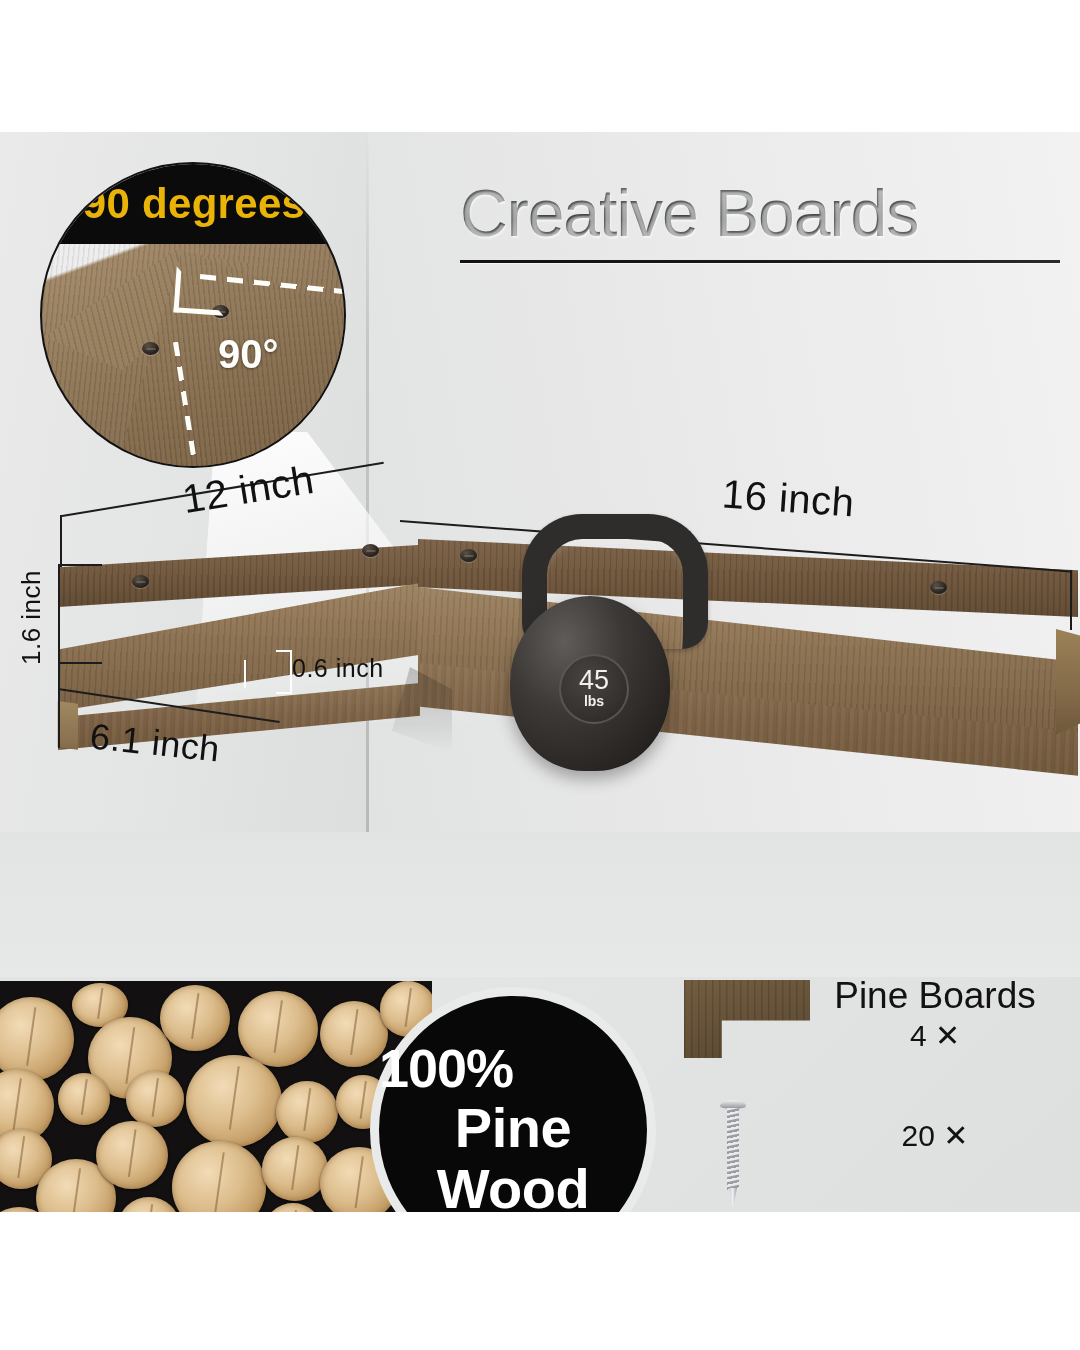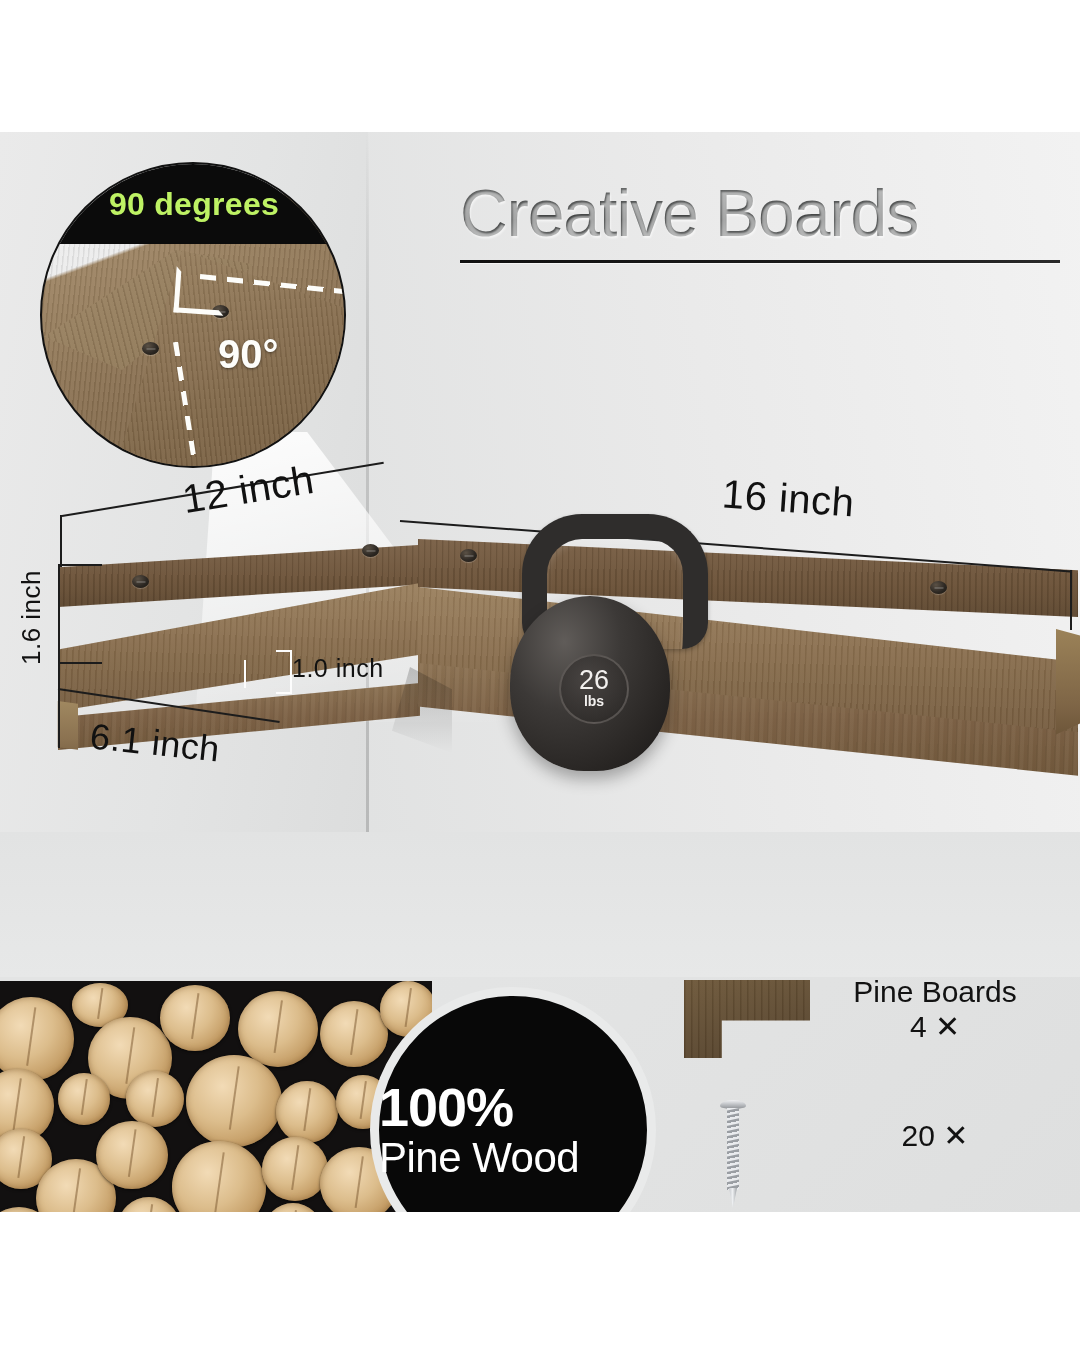--- a/index.html
+++ b/index.html
@@ -83,21 +83,21 @@
     overflow:hidden;border:2.5px solid #121212;
     background:
       repeating-linear-gradient(96deg,rgba(0,0,0,.07) 0px,rgba(0,0,0,.07) 1px,rgba(255,255,255,.05) 2px,rgba(255,255,255,.05) 5px),
       linear-gradient(160deg,#f0f0f0 0%,#ececec 28%,#9d8463 29%,#8a7152 60%,#7a6345 100%);
   }
   #inset .banner{
     position:absolute;left:-4px;top:0;width:312px;height:80px;background:#0b0b0b;
     display:flex;align-items:center;justify-content:center;
   }
   #inset .banner span{
-    color:#bef264;font-size:32px;font-weight:bold;letter-spacing:.3px;
+    color:#eab308;font-size:42px;font-weight:bold;letter-spacing:.3px;
   }
   .dash-h{
     position:absolute;height:5px;
     background:repeating-linear-gradient(90deg,#fdfdfa 0px,#fdfdfa 16px,transparent 16px,transparent 27px);
   }
   .dash-v{
     position:absolute;width:5px;
     background:repeating-linear-gradient(180deg,#fdfdfa 0px,#fdfdfa 14px,transparent 14px,transparent 25px);
   }
   .rightangle{
@@ -164,30 +164,30 @@
     background:rgba(130,95,55,.55);transform:translateX(-50%) rotate(8deg);
   }
 
   #pinebadge{
     position:absolute;left:370px;top:855px;width:268px;height:268px;border-radius:50%;
     background:#080808;border:9px solid #e9eaea;
     display:flex;flex-direction:column;align-items:flex-start;justify-content:center;
     color:#fff;text-align:center;
   }
   #pinebadge .p1{font-size:54px;font-weight:bold;line-height:1.05;letter-spacing:-1px;}
-  #pinebadge .p2{font-size:42px;font-weight:normal;line-height:1.1;letter-spacing:-.5px;}
+  #pinebadge .p2{font-size:56px;font-weight:bold;line-height:1.1;letter-spacing:-.5px;}
 
   
   #parts{position:absolute;left:680px;top:838px;width:380px;}
   .part-row{position:relative;height:124px;}
   .part-art{position:absolute;left:0;top:0;width:130px;height:120px;}
   .part-text{
     position:absolute;left:130px;top:4px;width:250px;text-align:center;color:#121212;
   }
-  .part-text .nm{font-size:30px;line-height:1.18;}
+  .part-text .nm{font-size:37px;line-height:1.18;}
   .part-text .qty{font-size:30px;line-height:1.18;}
 
   .lboard{
     position:absolute;left:4px;top:10px;width:126px;height:78px;
     clip-path:polygon(0 0,100% 0,100% 52%,30% 52%,30% 100%,0 100%);
     background:
       repeating-linear-gradient(90deg,rgba(0,0,0,.08) 0px,rgba(0,0,0,.08) 1px,rgba(255,255,255,.04) 2px,rgba(255,255,255,.04) 7px),
       linear-gradient(165deg,#6d5739 0%,#5e4a31 55%,#52402a 100%);
     box-shadow:0 1px 3px rgba(0,0,0,.25);
   }
@@ -280,28 +280,28 @@
       <div class="dimline" style="left:58px;top:530px;width:44px;height:2px;"></div>
       <div class="dimlabel" style="left:-16px;top:470px;font-size:26px;transform:rotate(-90deg);transform-origin:center;">1.6 inch</div>
 
       <div class="dimline" style="left:58px;top:532px;width:2px;height:84px;"></div>
       <div class="dimline" style="left:58px;top:556px;width:224px;height:2px;transform:rotate(8.5deg);transform-origin:left center;"></div>
       <div class="dimlabel" style="left:90px;top:590px;font-size:36px;transform:rotate(6deg);">6.1 inch</div>
 
       <div style="position:absolute;left:276px;top:518px;width:14px;height:40px;
                   border:2px solid #fdfdfd;border-left:none;"></div>
       <div style="position:absolute;left:244px;top:528px;width:2px;height:28px;background:#fdfdfd;"></div>
-      <div class="dimlabel" style="left:292px;top:522px;font-size:25px;">1.0 inch</div>
+      <div class="dimlabel" style="left:292px;top:522px;font-size:25px;">0.6 inch</div>
     </div>
 
     <div id="kettlebell">
       <div class="kb-handle"></div>
       <div class="kb-body">
         <div class="kb-badge">
-          <div class="n">26</div>
+          <div class="n">45</div>
           <div class="u">lbs</div>
         </div>
       </div>
     </div>
 
     <div id="inset">
       <div class="banner">
         <span>90 degrees</span>
       </div>
 

